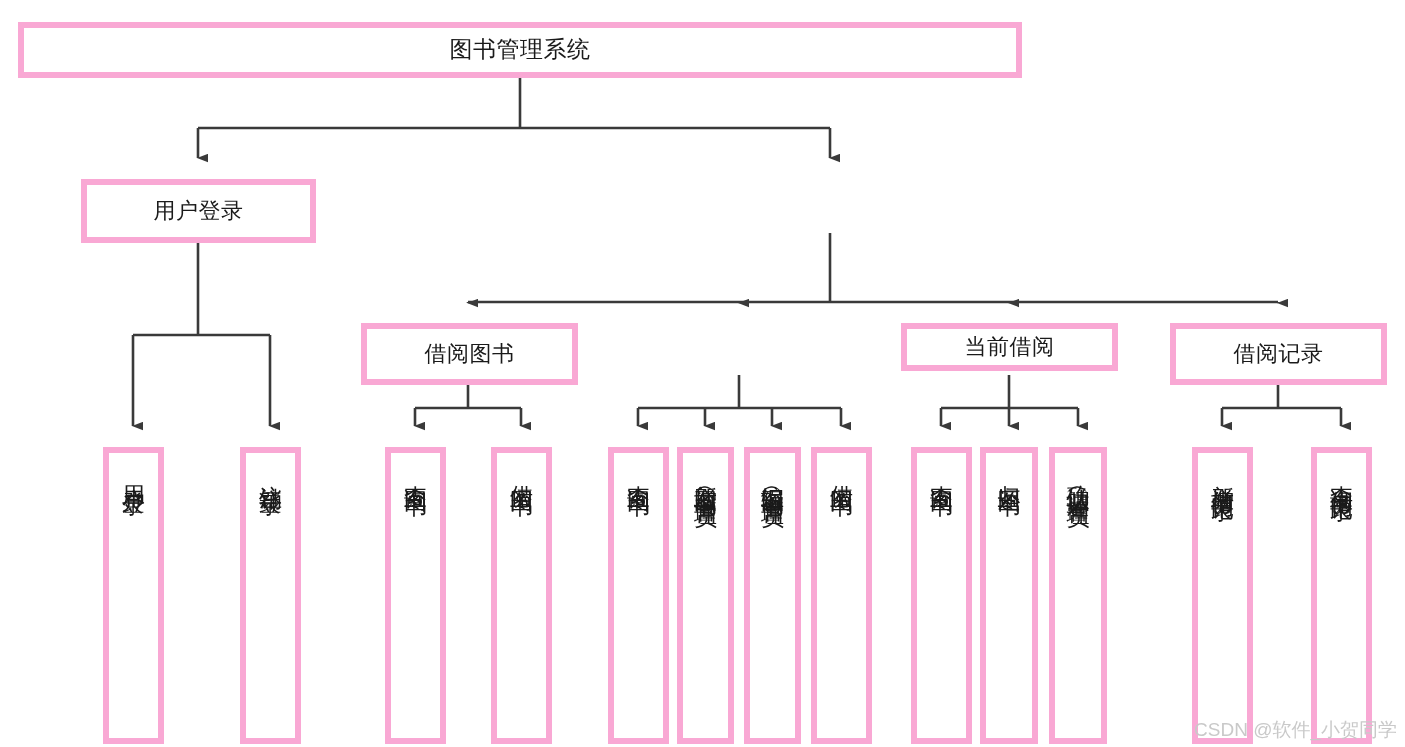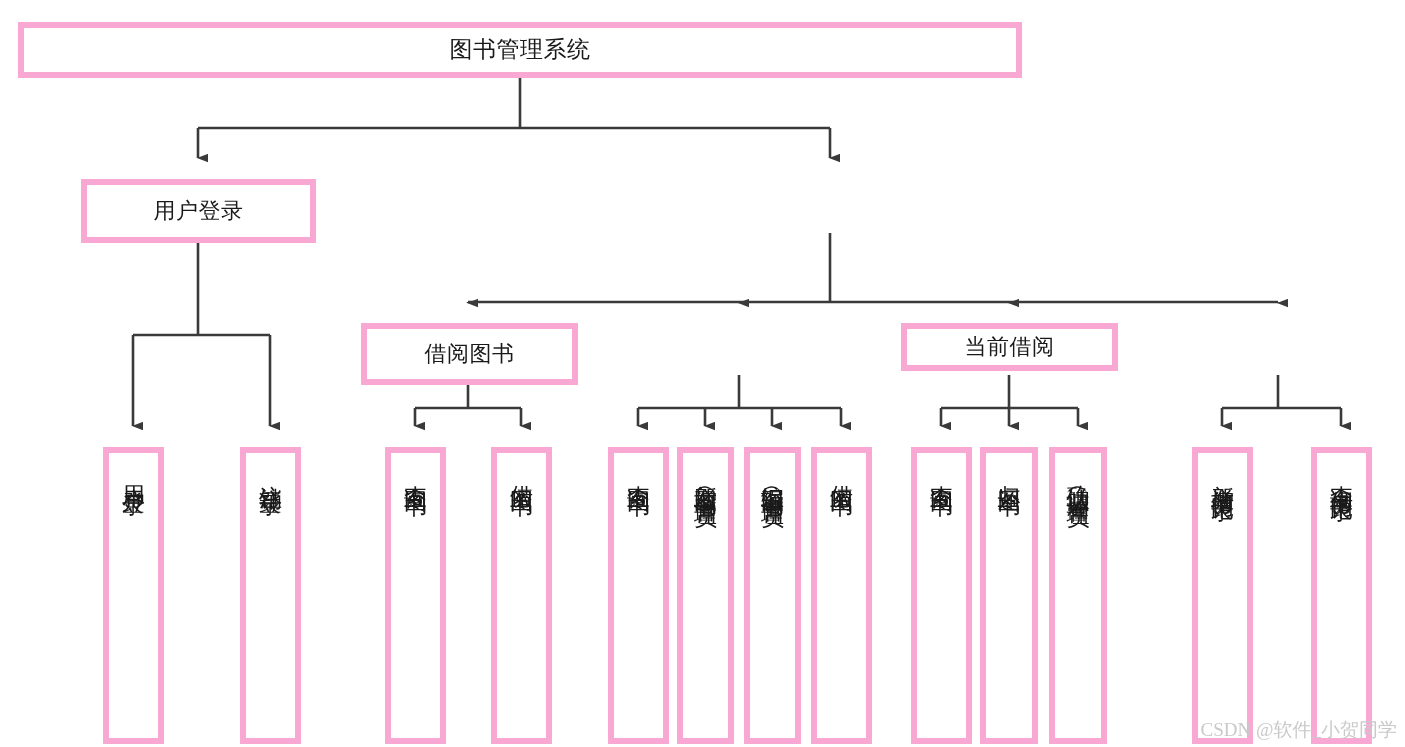--- a/index.html
+++ b/index.html
@@ -61,21 +61,20 @@
   }
   .node.leaf.tall .node-label{ max-height:280px; }
   #watermark{
     position:absolute;
     right:8px;
     bottom:4px;
     font-size:19px;
     color:#c9c9c9;
     white-space:nowrap;
     user-select:none;
-    font-family:Liberation Serif, serif;
   }
 </style>
 </head>
 <body>
 
 <div id="diagram-root">
 
   <svg id="connector-layer" viewBox="0 0 1405 747" xmlns="http://www.w3.org/2000/svg">
     <defs>
       <marker id="arrowhead" markerWidth="9" markerHeight="11" refX="4.2" refY="10" orient="auto" markerUnits="userSpaceOnUse">
@@ -133,20 +132,23 @@
   <div class="node lvl2" style="left:81px;top:169px;width:235px;height:64px;">
     <span class="node-label">用户登录</span>
   </div>
 
   <div class="node lvl3" style="left:361px;top:313px;width:217px;height:62px;">
     <span class="node-label">借阅图书</span>
   </div>
   <div class="node lvl3" style="left:901px;top:313px;width:217px;height:48px;">
     <span class="node-label">当前借阅</span>
   </div>
+  <div class="node lvl3" style="left:1170px;top:313px;width:217px;height:62px;">
+    <span class="node-label">借阅记录</span>
+  </div>
 
   <div class="node leaf" style="left:103px;top:437px;width:61px;height:297px;">
     <span class="node-label">用户登录</span>
   </div>
   <div class="node leaf" style="left:240px;top:437px;width:61px;height:297px;">
     <span class="node-label">注销登录</span>
   </div>
 
   <div class="node leaf" style="left:385px;top:437px;width:61px;height:297px;">
     <span class="node-label">查询图书</span>

